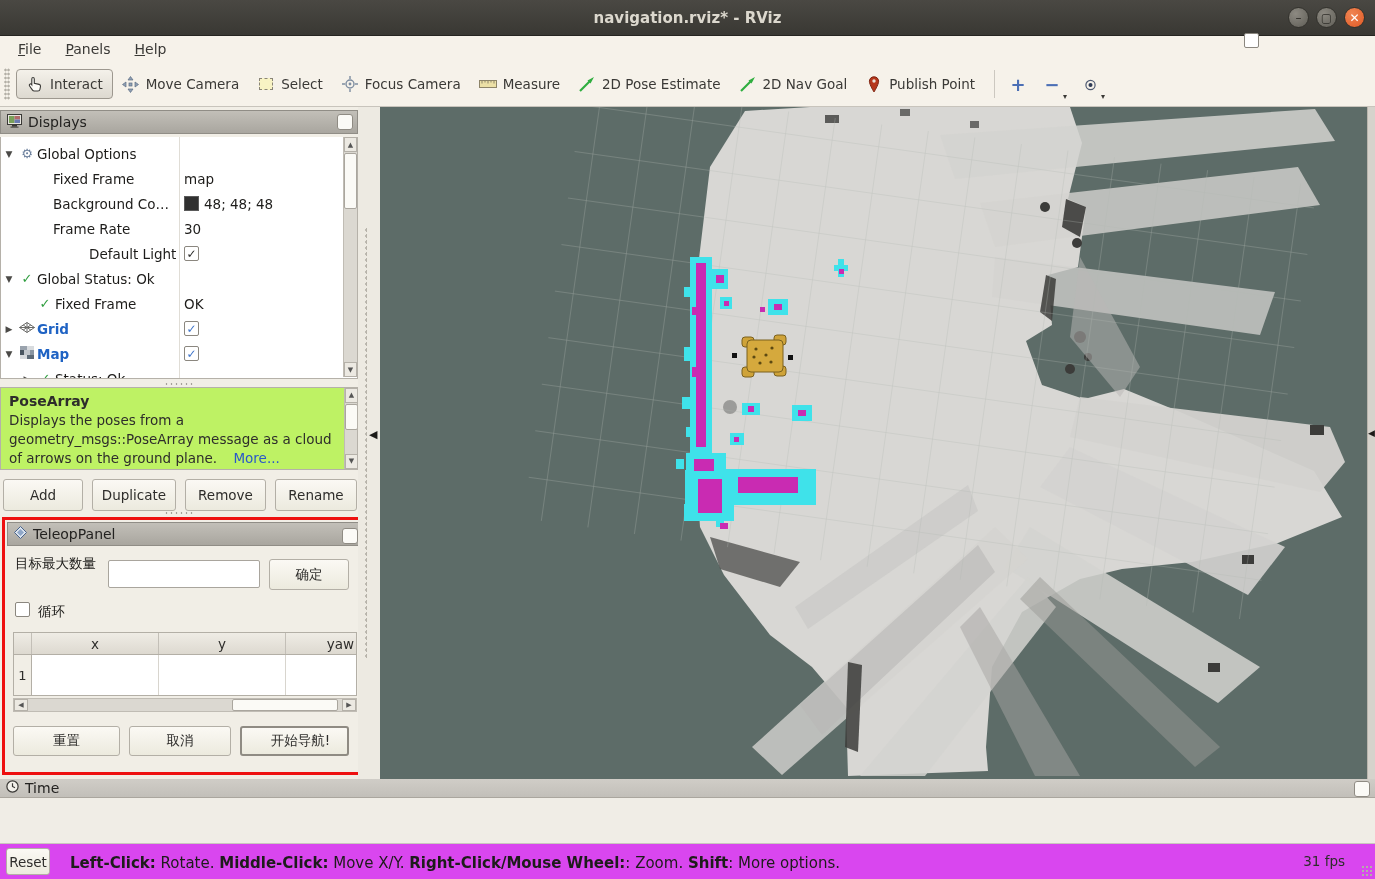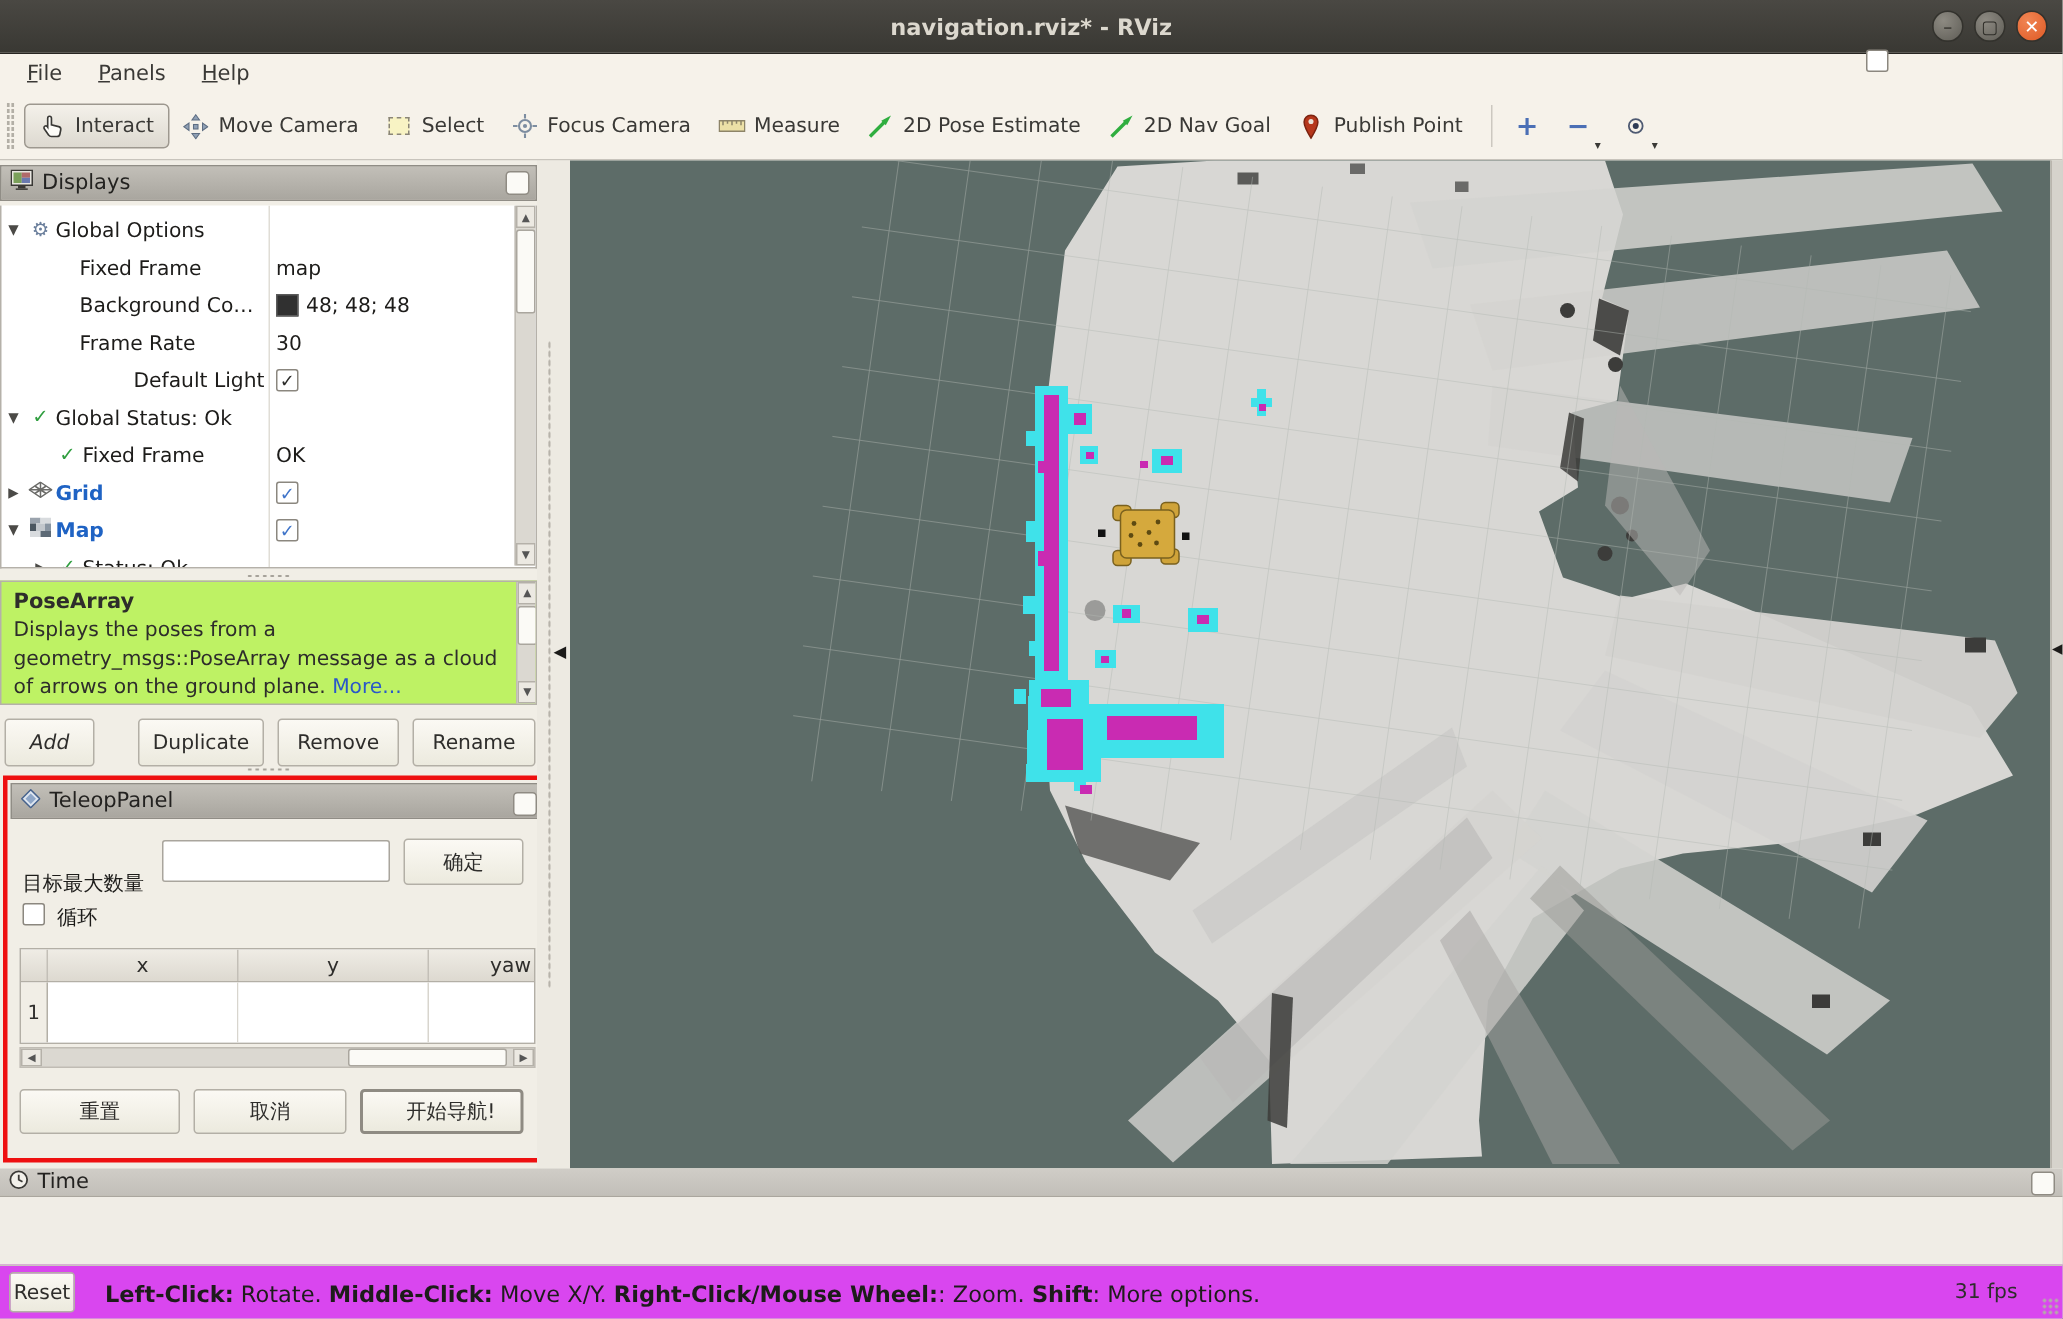--- a/index.html
+++ b/index.html
@@ -60,21 +60,21 @@
   .check-dark { color:#2a2a28; } .check-blue { color:#3f74c9; }
   .greencheck { color:#2f9e3f; font-weight:bold; }
 
   .vscroll { position:absolute; right:0; width:14px; background:#dbd8d1; border-left:1px solid #c0bcb4; }
   .sarrow { position:absolute; left:0; width:13px; height:15px; background:#ece9e2; border:1px solid #b5b1a9;
     font-size:7px; color:#555; display:flex; align-items:center; justify-content:center; }
   .sthumb { position:absolute; left:0; width:13px; background:#fbfaf6; border:1px solid #aaa69e; border-radius:2px; }
 
   .help-panel { position:absolute; left:0; top:277px; width:358px; height:83px; background:#bef264; border:1px solid #b5b1a9; overflow:hidden; padding:4px 8px; line-height:19px; font-size:13.5px; }
   .help-title { font-weight:bold; font-size:14px; }
-  .morelink { color:#2a58c9; }
+  .morelink { color:#2a58c9;margin-left:12px; }
 
   .actions { position:absolute; left:0; top:369px; width:358px; height:34px; }
   .btn { background:linear-gradient(#fbf9f4,#eceade); border:1px solid #b3afa6; border-radius:3px;
     color:#2e2d2b; font-size:13.5px; display:flex; align-items:center; justify-content:center; font-family:inherit; }
 
   
   .teleop-wrap { position:absolute; left:2px; top:410px; width:368px; height:258px; border:3px solid #ee1010; background:#f1eee6; }
   .teleop-inner { position:relative; width:100%; height:100%; }
   .t-label { font-size:13.5px; color:#1d1c1a; }
   .tinput { background:#fff; border:1px solid #a9a59d; border-radius:2px; height:28px; font-family:inherit; font-size:13.5px; padding:0 4px; }
@@ -361,21 +361,21 @@
           <span>of arrows on the ground plane. </span><span class="morelink">More...</span>
         </div>
         <div class="vscroll" style="top:0; height:81px; right:-1px;">
           <div class="sarrow" style="top:0;">▲</div>
           <div class="sthumb" style="top:16px; height:26px;"></div>
           <div class="sarrow" style="bottom:0;">▼</div>
         </div>
       </div>
 
       <div class="actions">
-        <button class="btn" style="position:absolute; left:3px;  width:60px; height:32px;font-style:italic;">Add</button>
+        <button class="btn" style="position:absolute; left:3px;  width:80px; height:32px;">Add</button>
         <button class="btn" style="position:absolute; left:92px; width:84px; height:32px;">Duplicate</button>
         <button class="btn" style="position:absolute; left:185px;width:81px; height:32px;">Remove</button>
         <button class="btn" style="position:absolute; left:275px;width:82px; height:32px;">Rename</button>
       </div>
     </div>
 
     <div class="panel-dots" style="left:164px; top:404px;"></div>
 
     <div class="teleop-wrap">
       <div class="teleop-inner">
@@ -383,21 +383,21 @@
           <span>
             <svg width="13" height="13" viewBox="0 0 13 13">
                 <path d="M6.5 0.5 L12.5 6.5 L6.5 12.5 L0.5 6.5 Z" fill="#dfe6ef" stroke="#46628c"></path>
                 <path d="M6.5 3 L10 6.5 L6.5 10 L3 6.5 Z" fill="#8fa7c8"></path>
               </svg>
           </span>
           <span>TeleopPanel</span>
           <span class="dock-btn" style="top:6px; right:9px;"></span>
         </div>
 
-        <span class="t-label" style="position:absolute; left:10px; top:58px;">目标最大数量</span>
+        <span class="t-label" style="position:absolute; left:10px; top:33px;">目标最大数量</span>
         <input class="tinput" style="position: absolute; left: 103px; top: 38px; width: 152px;">
         <button class="btn" style="position:absolute; left:264px; top:37px; width:80px; height:31px;">确定</button>
 
         <span class="cbox" style="position:absolute; left:10px; top:80px;"></span>
         <span class="t-label" style="position:absolute; left:33px; top:81px;">循环</span>
 
         <div class="goaltable">
           <div class="gt-header">
             <div class="gt-h" style="width:18px;"></div>
             <div class="gt-h" style="width:127px;">x</div>

